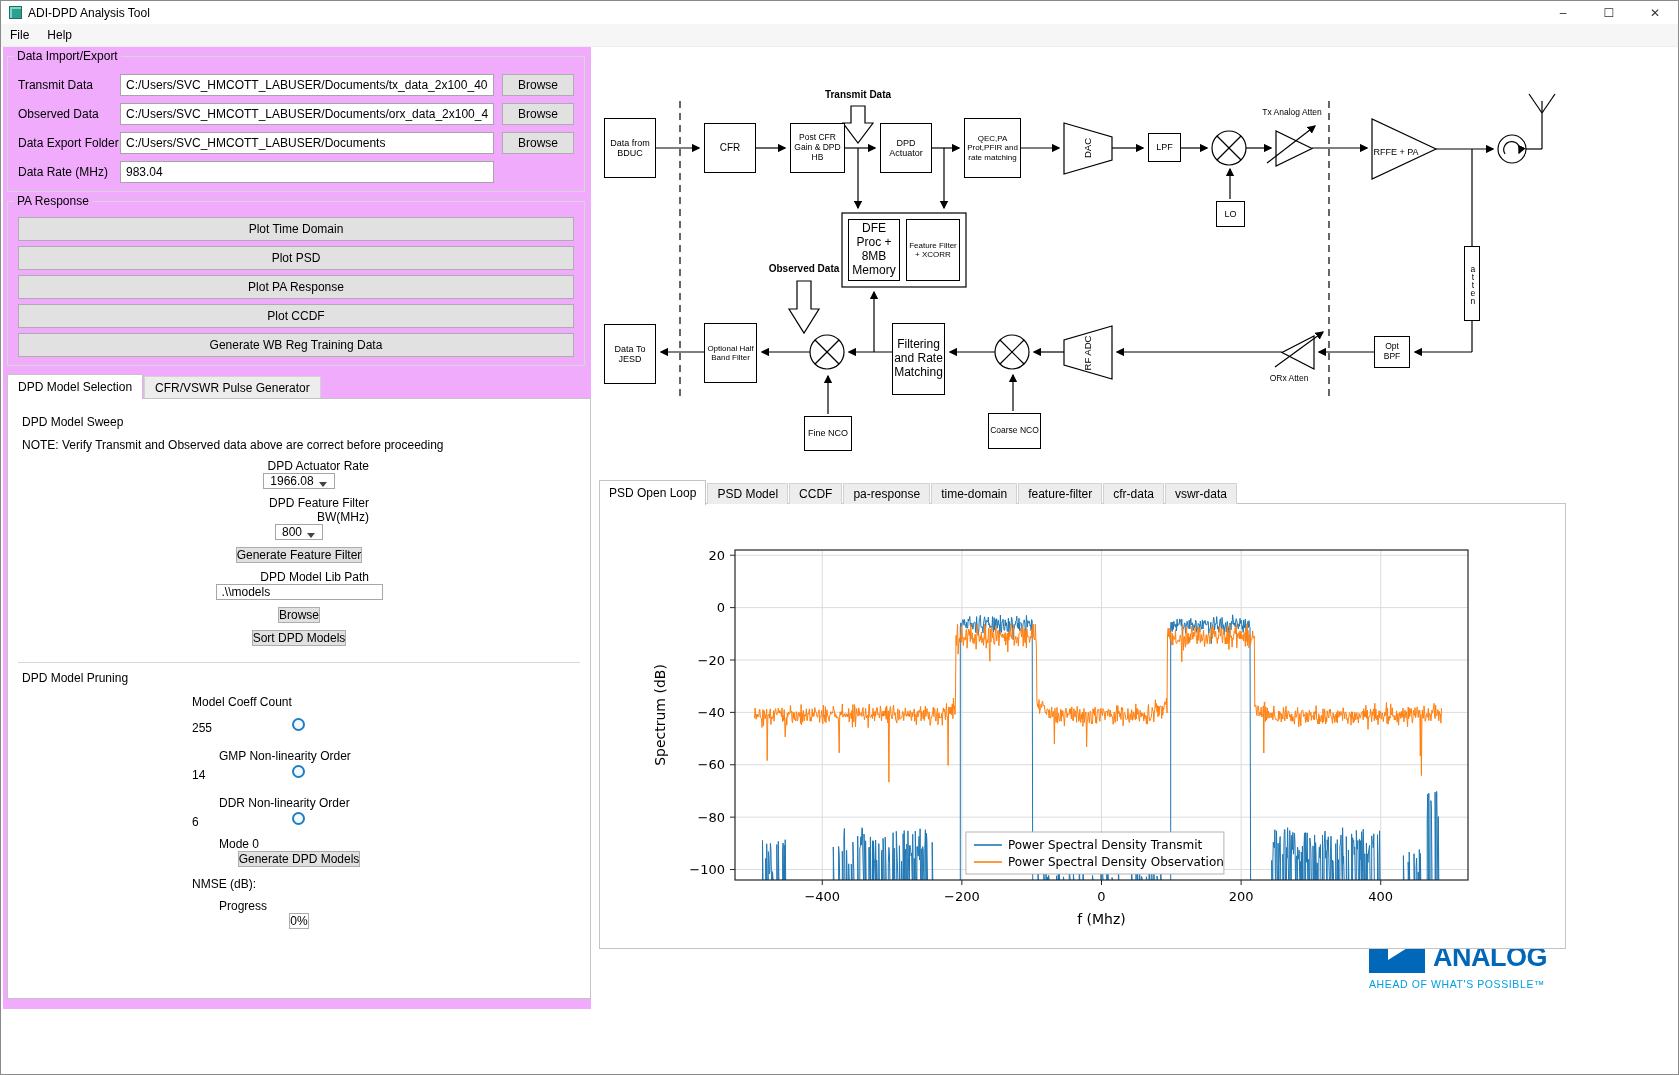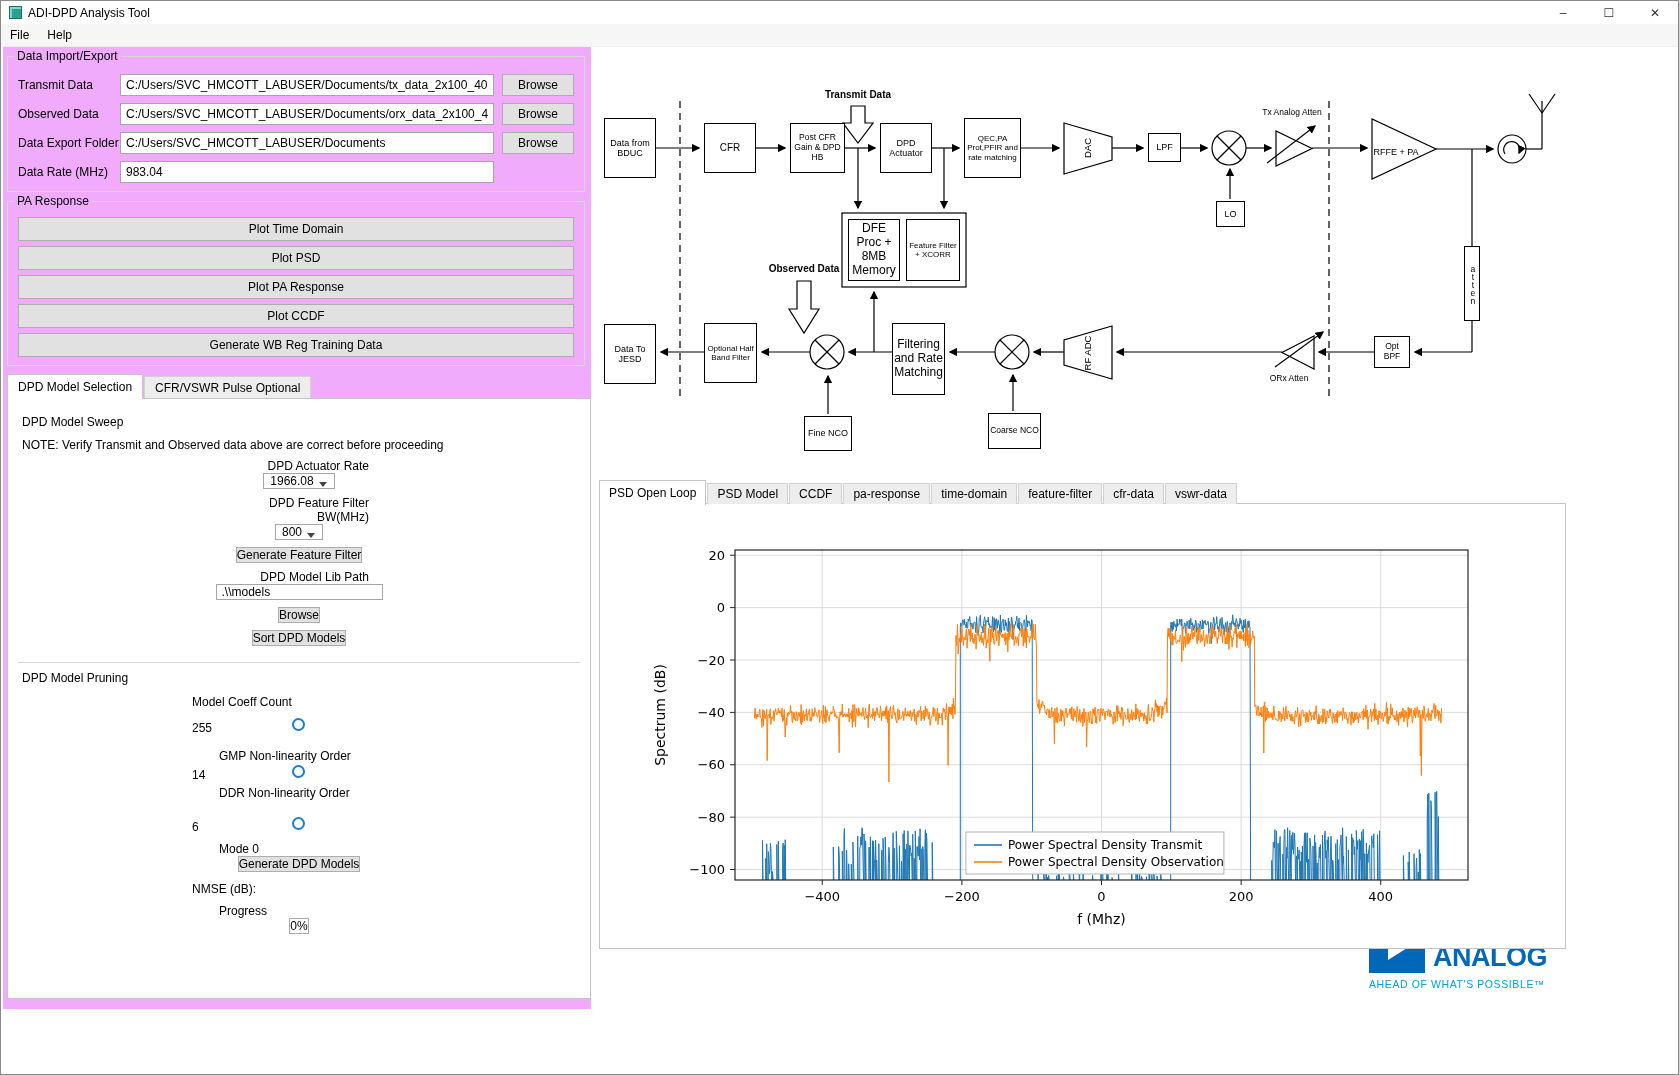--- a/index.html
+++ b/index.html
@@ -122,21 +122,21 @@
         <div class="btn pa-btn">Plot Time Domain</div>
         <div class="btn pa-btn">Plot PSD</div>
         <div class="btn pa-btn">Plot PA Response</div>
         <div class="btn pa-btn">Plot CCDF</div>
         <div class="btn pa-btn">Generate WB Reg Training Data</div>
       </div>
   </fieldset>
 
   <div class="tabbar">
     <div class="tab active">DPD Model Selection</div>
-    <div class="tab">CFR/VSWR Pulse Optional</div>
+    <div class="tab">CFR/VSWR Pulse Generator</div>
   </div>
 
   <div class="tabpane">
     <div class="sec-title">DPD Model Sweep</div>
     <div class="note">NOTE: Verify Transmit and Observed data above are correct before proceeding</div>
 
     <div class="frm">
       <div class="flbl">DPD Actuator Rate</div>
       <div class="combo">
         <span>1966.08</span>
@@ -184,21 +184,21 @@
     <div class="frm" style="margin-top:14px;">
       <div class="flbl-left">GMP Non-linearity Order</div>
       <div class="slider">
         <div class="track"></div>
         <div class="fill" style="width: 96.5%;"></div>
         <div class="handle" style="left: 96.5%;"></div>
       </div>
     </div>
     <div class="sl-value">14</div>
 
-    <div class="frm" style="margin-top:4px;gap:15px;">
+    <div class="frm" style="margin-top:14px;">
       <div class="flbl-left">DDR Non-linearity Order</div>
       <div class="slider">
         <div class="track"></div>
         <div class="fill" style="width: 98%;"></div>
         <div class="handle" style="left: 98%;"></div>
       </div>
     </div>
     <div class="sl-value">6</div>
 
     <div class="frm" style="margin-top:8px;">

